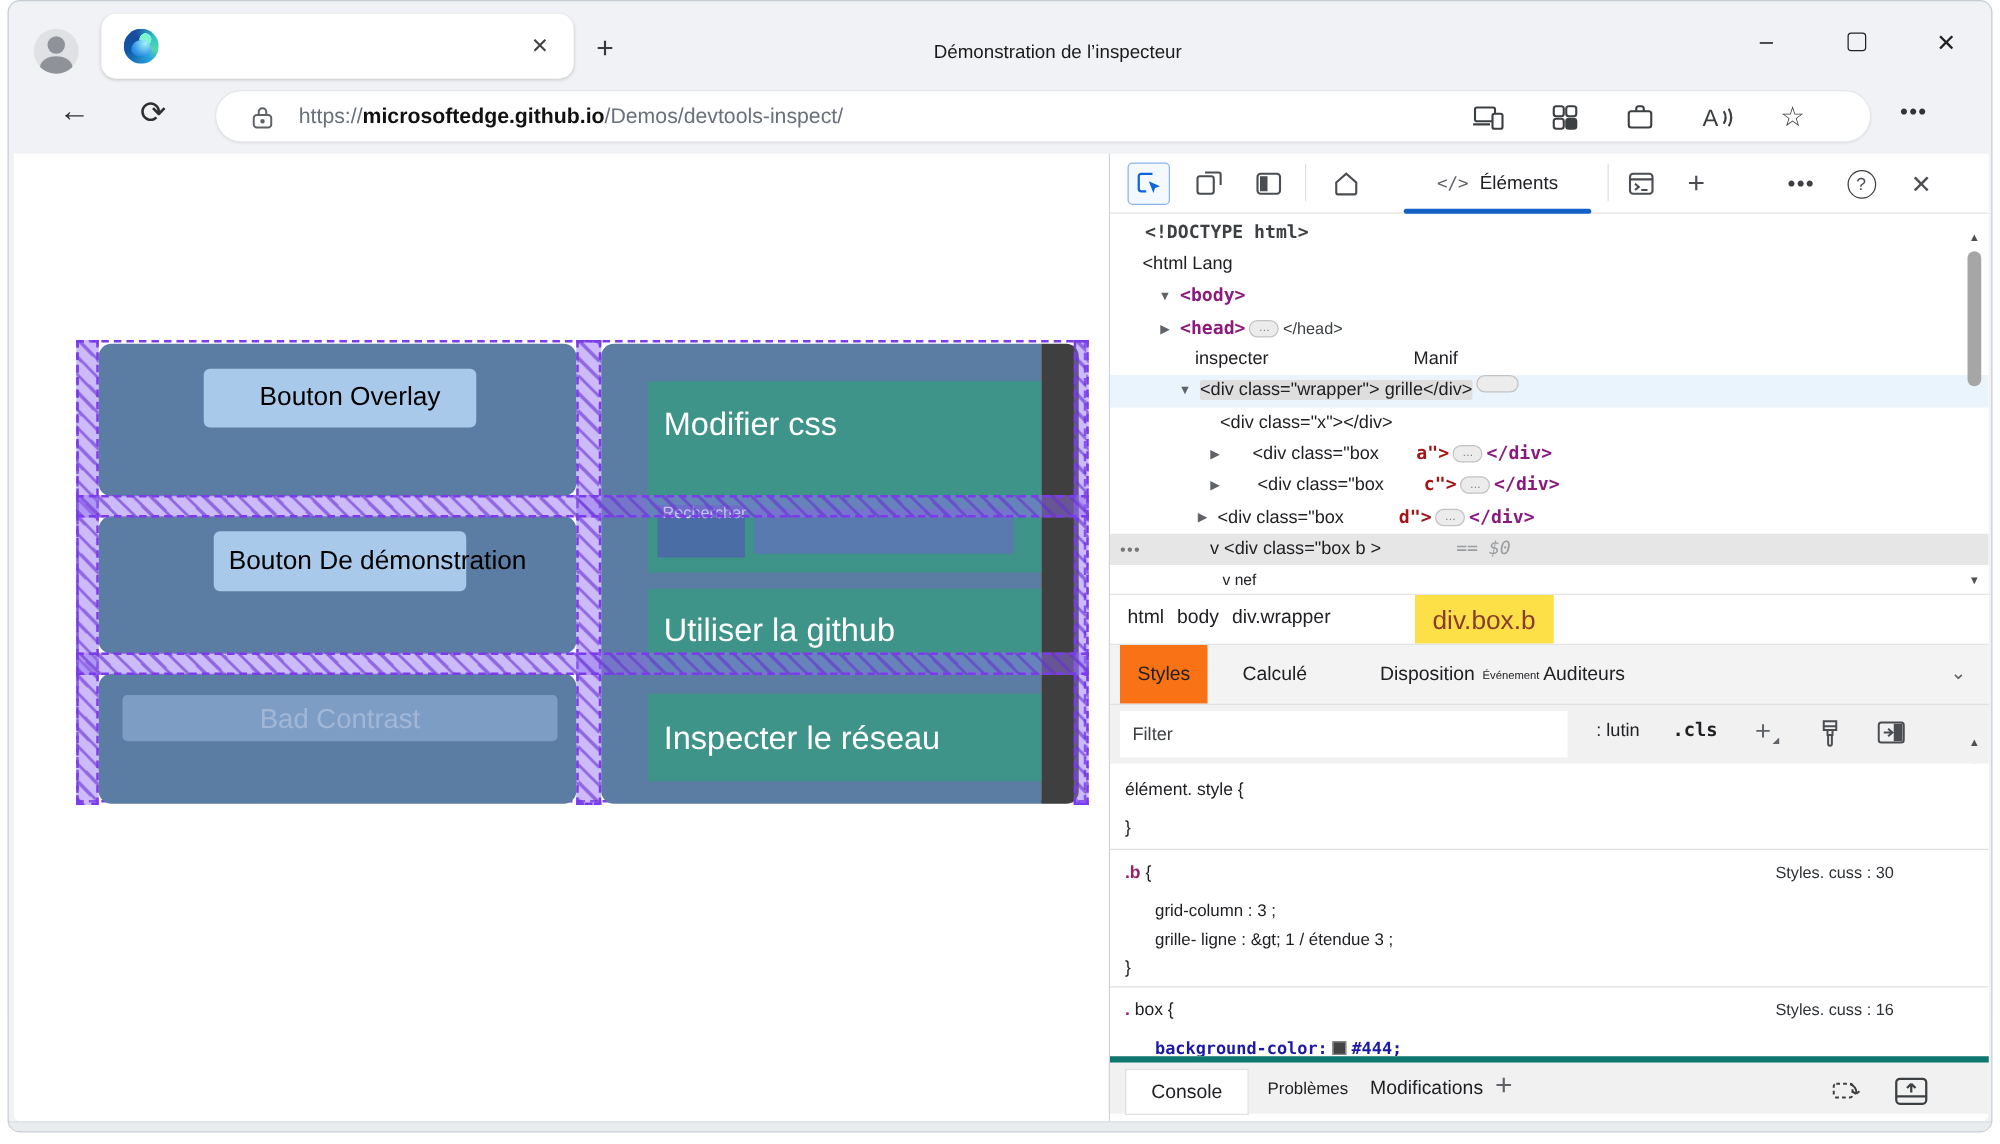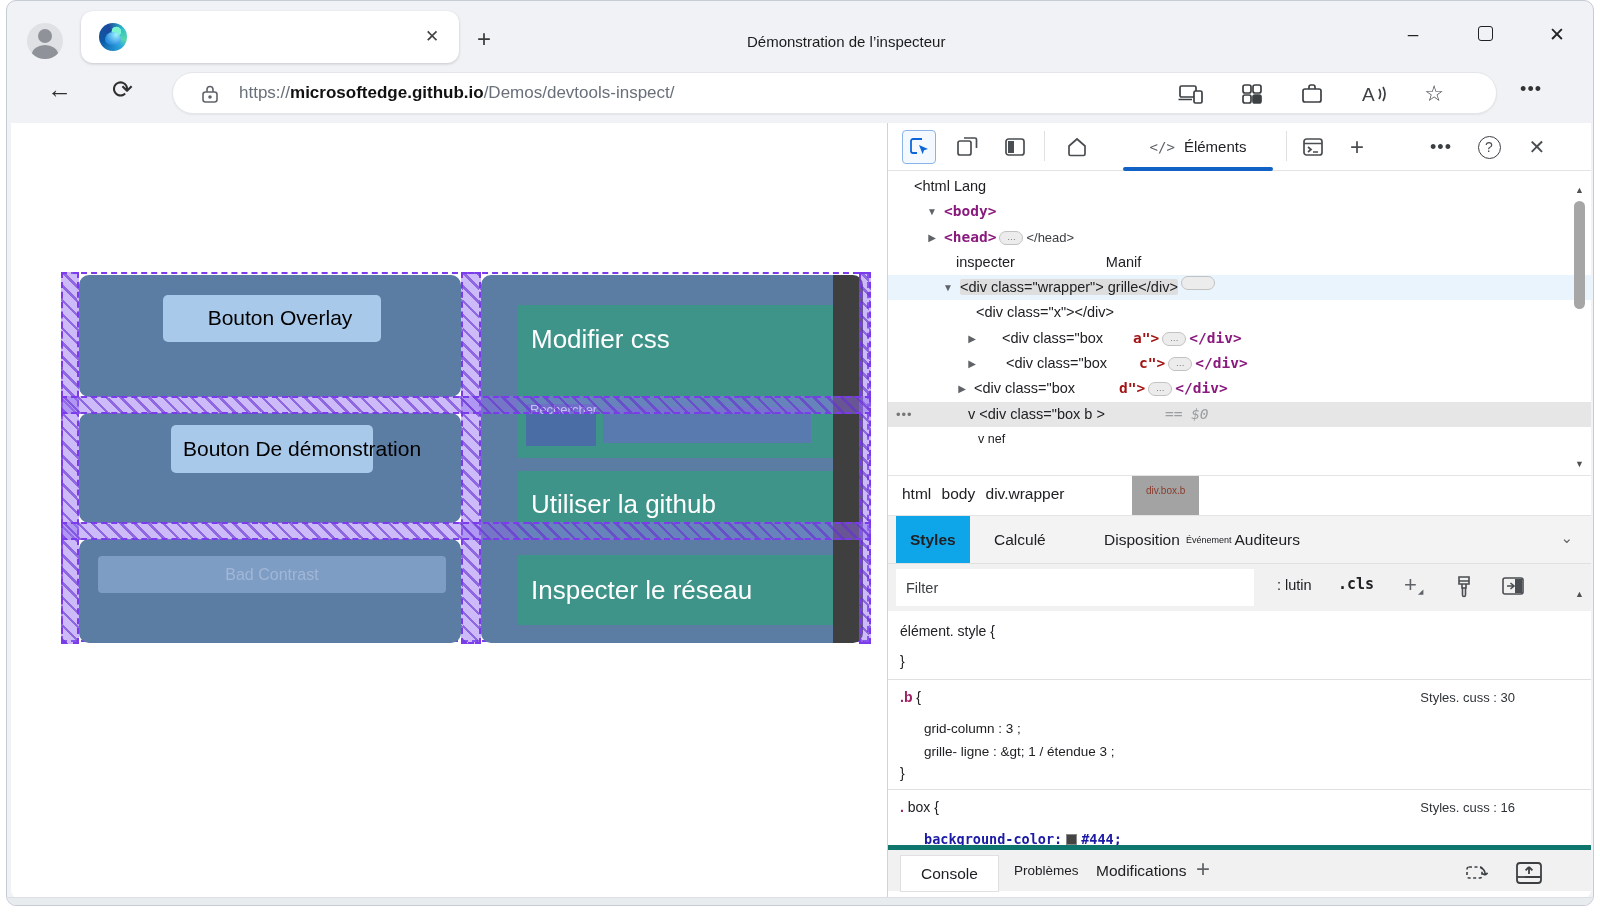--- a/index.html
+++ b/index.html
@@ -57,21 +57,21 @@
   .slate { position:absolute; background:#5b7ca3; border-radius:10px; }
   .box-r1 { left:16px; top:1px;  width:382px; height:122px; }
   .box-r2 { left:16px; top:139px; width:382px; height:110px; }
   .box-r3 { left:16px; top:265px; width:382px; height:104px; }
   .box-right { left:418px; top:1px; width:352px; height:368px; border-radius:10px 0 0 10px; }
   .box-dark { position:absolute; left:770px; top:1px; width:30px; height:368px; background:#3f3f3f; border-radius:0 10px 10px 0; }
   .btn-light { position:absolute; background:#a9c9ea; border-radius:5px; color:#000; font-size:21px; line-height:46px; white-space:nowrap; }
   .btn-overlay { left:100px; top:21px; width:218px; height:47px; text-align:center;padding-left:16px; }
   .btn-demo    { left:108px; top:151px; width:202px; height:48px; padding-left:12px; line-height:48px; }
   .btn-bad { position:absolute; left:35px; top:282px; width:348px; height:37px; background:#7e9dc4; border-radius:4px;
-             color:#a2b7d6; font-size:16px; text-align:center; line-height:37px; }
+             color:#a2b7d6; font-size:22px; text-align:center; line-height:37px; }
   .btn-teal { position:absolute; left:455px; width:315px; background:#3f948a; color:#fff; font-size:26px; padding-left:13px; }
   .t-edit    { top:31px;  height:89px; line-height:69px; }
   .t-issues  { top:116px; height:68px; line-height:62px; padding-left:92px; }
   .t-console { top:197px; height:67px; line-height:67px; }
   .t-network { top:281px; height:70px; line-height:70px; }
   .issues-bg { position:absolute; left:540px; top:133px; width:208px; height:36px; background:#587aae; }
   .btn-search { position:absolute; left:463px; top:130px; width:70px; height:42px; background:#4a6da6; }
   .search-label { position:absolute; left:467px; top:128px; color:#fff; font-size:13px; white-space:nowrap; }
 
   
@@ -96,25 +96,25 @@
           font-size:9px; color:#777; text-align:center; line-height:11px; vertical-align:2px; margin:0 3px; }
   .row-hl { background:#eaf4fd; }
   .row-sel { background:#e6e6e6; }
   .sel-text-bg { background:#dedede; border-radius:2px; }
   .eqdollar { font-family:"DejaVu Sans Mono", monospace; font-style:italic; color:#9a9da1; }
   .dots-margin { position:absolute; left:8px; top:0; color:#777; letter-spacing:1px; font-size:13px; }
   .smalltext { font-size:13px; color:#3c4043; }
 
   .dt-crumbs { position:absolute; left:0; top:352px; width:100%; height:40px; border-top:1px solid #e4e4e4; background:#fff; }
   .crumb-path { position:absolute; left:14px; top:9px; font-size:15.5px; color:#202124; word-spacing:6px; }
-  .crumb-active { position:absolute; left:244px; top:0; height:100%; padding:9px 14px 0; background:#a3a3a3; color:#8a3b2c; font-size:10px; }
+  .crumb-active { position:absolute; left:244px; top:0; height:100%; padding:9px 14px 0; background:#fde047; color:#8a3b2c; font-size:21px; }
 
   .dt-tabs { position:absolute; left:0; top:392px; width:100%; height:48px; background:#f3f3f3; border-top:1px solid #e4e4e4; }
   .dtab { position:absolute; top:0; height:100%; display:flex; align-items:center; font-size:15.5px; color:#202124; padding:0 14px; }
-  .dtab-active { background:#0ea5e9;font-weight:bold; }
+  .dtab-active { background:#f97316; }
   .sup-small { font-size:9px; vertical-align:7px; color:#202124; }
   .tabs-chevron { position:absolute; right:18px; top:13px; font-size:15px; color:#5f6368; }
 
   .dt-filter { position:absolute; left:0; top:440px; width:100%; height:48px; background:#f1f1f1; border-top:1px solid #e0e0e0; }
   .filter-input { position:absolute; left:8px; top:5px; width:358px; height:37px; background:#fff; border:none; outline:none;
                   font-size:14.5px; padding:0 10px; color:#202124; font-family:"Liberation Sans", sans-serif; }
   .filter-input::placeholder { color:#3c4043; }
   .f-hov { position:absolute; left:389px; top:13px; font-size:14.5px; color:#202124; }
   .f-cls { position:absolute; left:450px; top:11px; font-size:15px; font-weight:bold; font-family:"DejaVu Sans Mono", monospace; color:#202124; }
   .f-plus { position:absolute; left:516px; top:8px; font-size:22px; color:#5f6368; font-weight:300; }
@@ -277,31 +277,32 @@
           </div>
       <div class="dt-tool" style="left:584px;">
         <span style="width:23px;height:23px;border:1.7px solid #3c4043;border-radius:50%;font-size:14px;display:flex;align-items:center;justify-content:center;">?</span>
       </div>
       <div class="dt-tool" style="left:632px;">
             <span style="font-size:20px;">✕</span>
           </div>
     </div>
 
     <div class="dt-dom">
+      <div class="dom-row" style="padding-left:28px;"><span class="c-doctype">&lt;!DOCTYPE html&gt;</span></div>
       <div class="dom-row" style="padding-left:26px;"><span>&lt;html Lang</span></div>
       <div class="dom-row" style="padding-left:36px;">
         <span class="arrow">▼</span>
         <span class="c-tag">&lt;body&gt;</span>
       </div>
       <div class="dom-row" style="padding-left:36px;">
         <span class="arrow">▶</span>
         <span class="c-tag">&lt;head&gt;</span><span class="pill">…</span><span class="smalltext">&lt;/head&gt;</span>
       </div>
       <div class="dom-row" style="padding-left:68px;">
-        <span>inspecter</span><span style="margin-left:91px;">Manif</span>
+        <span>inspecter</span><span style="margin-left:116px;">Manif</span>
       </div>
       <div class="dom-row row-hl" style="padding-left:52px;">
         <span class="arrow">▼</span>
         <span class="sel-text-bg">&lt;div class="wrapper"&gt; grille&lt;/div&gt;</span><span class="pill" style="width:34px;"></span>
       </div>
       <div class="dom-row" style="padding-left:88px;"><span>&lt;div class="x"&gt;&lt;/div&gt;</span></div>
       <div class="dom-row" style="padding-left:76px;">
         <span class="arrow">▶</span>
         <span style="margin-left:18px;">&lt;div class="box</span><span class="c-attr" style="margin-left:30px;">a"&gt;</span><span class="pill">…</span><span class="c-closediv">&lt;/div&gt;</span>
       </div>

